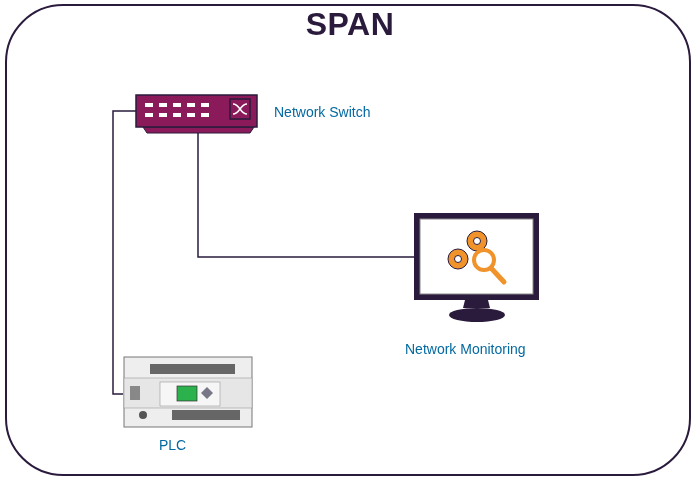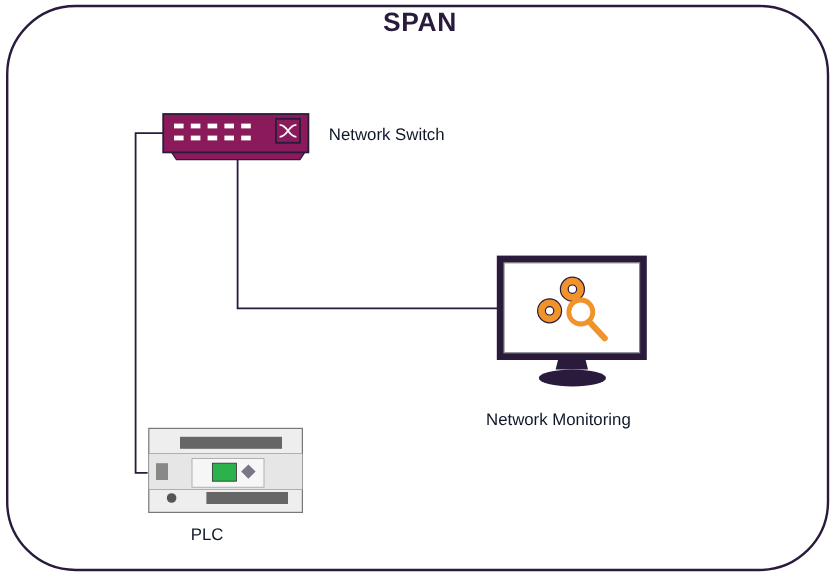--- a/index.html
+++ b/index.html
@@ -1,19 +1,19 @@
 <!DOCTYPE html>
 <html><head>
 <meta charset="utf-8">
 <style>
   html,body{margin:0;padding:0;background:#fff;}
   body{width:700px;height:482px;position:relative;overflow:hidden;font-family:"Liberation Sans",sans-serif;}
   #frame{position:absolute;left:5px;top:4px;width:686px;height:472px;border:2px solid #2a1b3d;border-radius:58px;box-sizing:border-box;}
-  #title{position:absolute;left:0;top:6px;width:700px;text-align:center;font-size:22px;font-weight:bold;color:#2a1b3d;letter-spacing:0.5px;}
-  .label{position:absolute;font-size:14px;color:#0f172a;}
+  #title{position:absolute;left:0;top:6px;width:700px;text-align:center;font-size:32px;font-weight:bold;color:#2a1b3d;letter-spacing:0.5px;}
+  .label{position:absolute;font-size:14px;color:#0369a1;}
   svg{position:absolute;left:0;top:0;}
 </style>
 </head>
 <body>
 
 <div id="frame"></div>
 <div id="title">SPAN</div>
 
 <svg width="700" height="482">
 

